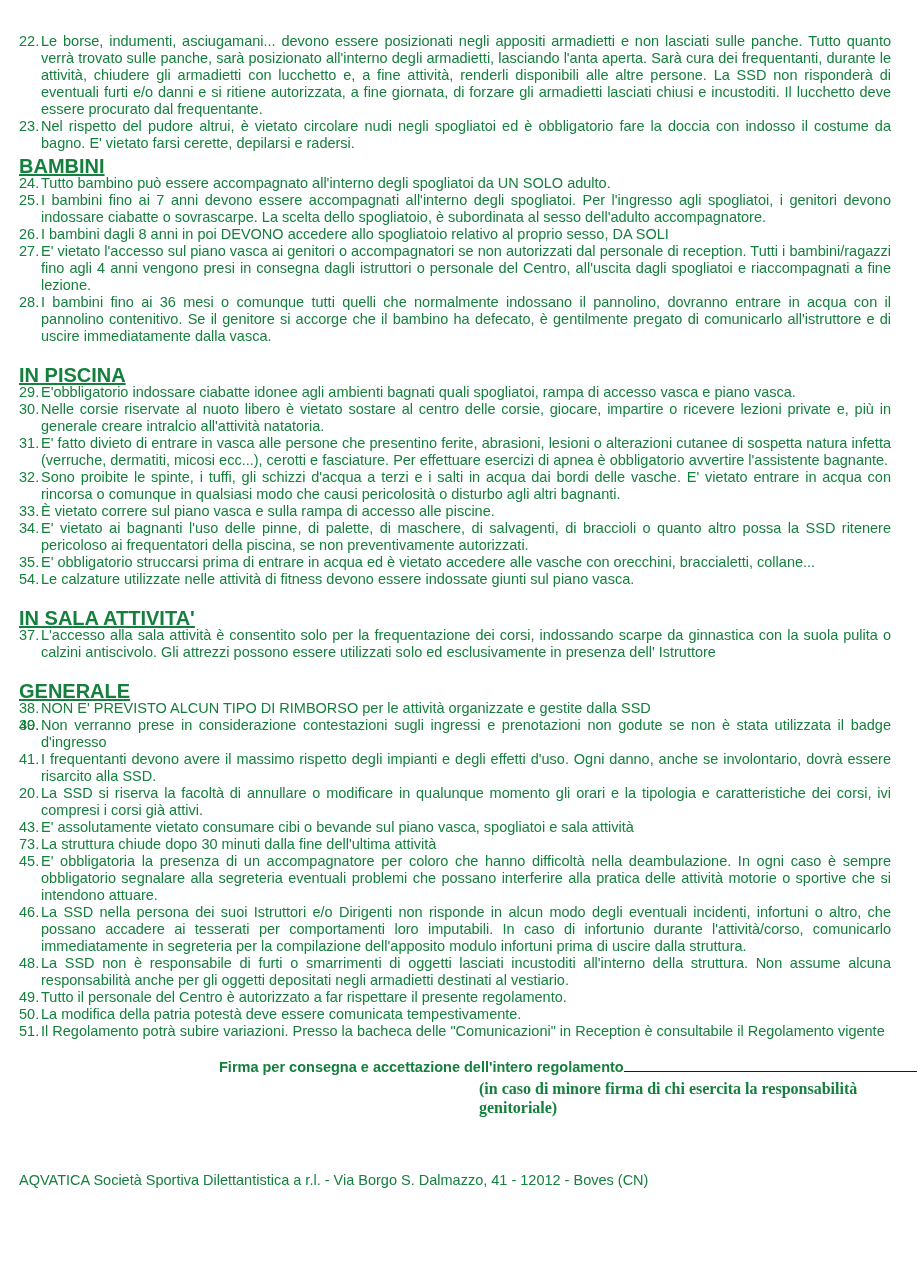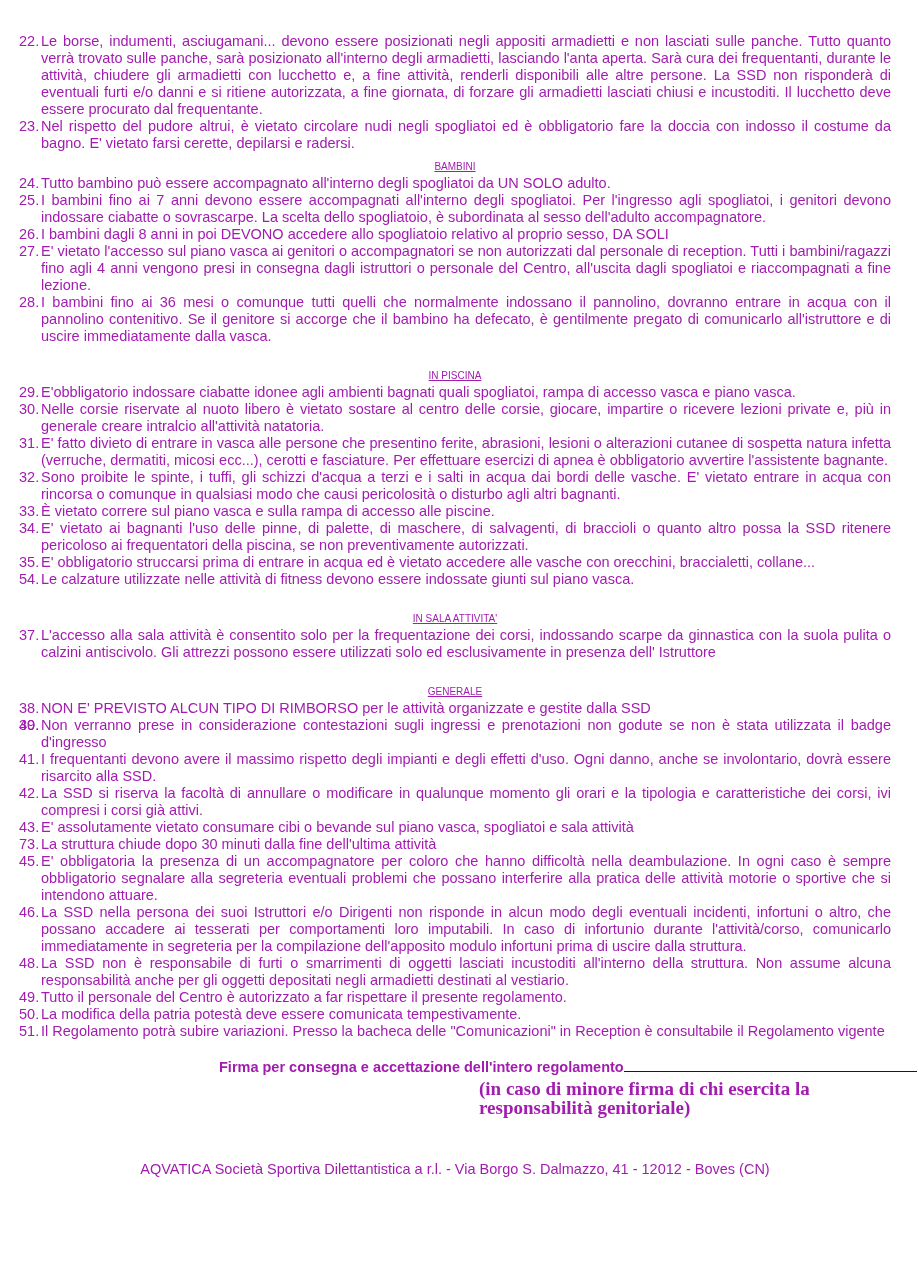--- a/index.html
+++ b/index.html
@@ -4,51 +4,50 @@
 <style>
   html, body { margin: 0; padding: 0; background: #ffffff; }
   body { width: 918px; height: 1284px; overflow: hidden; }
   .page {
     box-sizing: border-box;
     width: 910px; height: 1284px;
     padding: 33px 19px 0 19px;
     font-family: "Liberation Sans", "DejaVu Sans", sans-serif;
     font-size: 14.5px;
     line-height: 17px;
-    color: #a21caf;
+    color: #15803d;
     background: #ffffff;
   }
   .rules { width: 100%; }
   .item { position: relative; padding-left: 22px; text-align: justify; }
   .item .num { position: absolute; left: 0; top: 0; }
   .seg.u { }
   .section-header {
-    text-align: center;
-    font-weight: normal;
+    font-weight: bold;
     text-decoration: underline;
-    font-size: 10px;
+    font-size: 20px;
     margin-top: 22px;
   }
   .section-header.first { margin-top: 6px; }
   .signature-block { margin-top: 18px; font-weight: bold; }
   .signature-row { margin-left: 200px; white-space: nowrap; }
   .signature-line {
     display: inline-block;
     width: 293px;
     height: 13px;
     border-bottom: 1px solid #1b1b1b;
   }
   .signature-note {
     margin-left: 460px;
     margin-top: 3px;
     font-family: "Liberation Serif", "DejaVu Serif", serif;
-    font-size: 19px;
+    font-size: 16px;
     line-height: 19px;
   }
-  .footer { text-align: center; margin-top: 44px; }
+  .footer { text-align: left; margin-top: 55px; }
 </style>
 </head>
 <body>
 
 <div class="page">
   <div class="rules">
       <div class="item"><span class="num">22.</span><span class="seg u">Le borse, indumenti, asciugamani... devono essere posizionati negli appositi armadietti e non lasciati sulle panche.</span><span class="seg"> Tutto quanto verrà trovato sulle panche, sarà posizionato all'interno degli armadietti, lasciando l'anta aperta. Sarà cura dei frequentanti, durante le attività, chiudere gli armadietti con lucchetto e, a fine attività, renderli disponibili alle altre persone. La SSD non risponderà di eventuali furti e/o danni e si ritiene autorizzata, a fine giornata, di forzare gli armadietti lasciati chiusi e incustoditi. </span><span class="seg u">Il lucchetto deve essere procurato dal frequentante.</span></div>
       <div class="item"><span class="num">23.</span><span class="seg">Nel rispetto del pudore altrui, è vietato circolare nudi negli spogliatoi ed è obbligatorio fare la doccia con indosso il costume da bagno. E' vietato farsi cerette, depilarsi e radersi.</span></div>
       <div class="section-header first">BAMBINI</div>
       <div class="item"><span class="num">24.</span><span class="seg">Tutto bambino può essere accompagnato all'interno degli spogliatoi da </span><span class="seg u">UN SOLO</span><span class="seg"> adulto.</span></div>
@@ -65,21 +64,21 @@
       <div class="item"><span class="num">34.</span><span class="seg">E' vietato ai bagnanti l'uso delle pinne, di palette, di maschere, di salvagenti, di braccioli o quanto altro possa la SSD ritenere pericoloso ai frequentatori della piscina, se non preventivamente autorizzati.</span></div>
       <div class="item"><span class="num">35.</span><span class="seg">E' obbligatorio struccarsi prima di entrare in acqua ed è vietato accedere alle vasche con orecchini, braccialetti, collane...</span></div>
       <div class="item"><span class="num">54.</span><span class="seg">Le calzature utilizzate nelle attività di fitness devono essere indossate giunti sul piano vasca.</span></div>
       <div class="section-header">IN SALA ATTIVITA'</div>
       <div class="item"><span class="num">37.</span><span class="seg">L'accesso alla sala attività è consentito solo per la frequentazione dei corsi, indossando scarpe da ginnastica con la suola pulita o calzini antiscivolo. Gli attrezzi possono essere utilizzati solo ed esclusivamente in presenza dell' Istruttore</span></div>
       <div class="section-header">GENERALE</div>
       <div class="item"><span class="num">38.</span><span class="seg">NON E' PREVISTO ALCUN TIPO DI RIMBORSO per le attività organizzate e gestite dalla SSD</span></div>
       <div class="item"><span class="num">39.</span></div>
       <div class="item"><span class="num">40.</span><span class="seg">Non verranno prese in considerazione contestazioni sugli ingressi e prenotazioni non godute se non è stata utilizzata il badge d'ingresso</span></div>
       <div class="item"><span class="num">41.</span><span class="seg">I frequentanti devono avere il massimo rispetto degli impianti e degli effetti d'uso. Ogni danno, anche se involontario, dovrà essere risarcito alla SSD.</span></div>
-      <div class="item"><span class="num">42.</span><span class="seg">La SSD si riserva la facoltà di annullare o modificare in qualunque momento gli orari e la tipologia e caratteristiche dei corsi, ivi compresi i corsi già attivi.</span></div>
+      <div class="item"><span class="num">20.</span><span class="seg">La SSD si riserva la facoltà di annullare o modificare in qualunque momento gli orari e la tipologia e caratteristiche dei corsi, ivi compresi i corsi già attivi.</span></div>
       <div class="item"><span class="num">43.</span><span class="seg">E' assolutamente vietato consumare cibi o bevande sul piano vasca, spogliatoi e sala attività</span></div>
       <div class="item"><span class="num">73.</span><span class="seg">La struttura chiude dopo 30 minuti dalla fine dell'ultima attività</span></div>
       <div class="item"><span class="num">45.</span><span class="seg">E' obbligatoria la presenza di un accompagnatore per coloro che hanno difficoltà nella deambulazione. In ogni caso è sempre obbligatorio segnalare alla segreteria eventuali problemi che possano interferire alla pratica delle attività motorie o sportive che si intendono attuare.</span></div>
       <div class="item"><span class="num">46.</span><span class="seg">La SSD nella persona dei suoi Istruttori e/o Dirigenti non risponde in alcun modo degli eventuali incidenti, infortuni o altro, che possano accadere ai tesserati per comportamenti loro imputabili. In caso di infortunio durante l'attività/corso, comunicarlo immediatamente in segreteria per la compilazione dell'apposito modulo infortuni prima di uscire dalla struttura.</span></div>
       <div class="item"><span class="num">48.</span><span class="seg">La SSD non è responsabile di furti o smarrimenti di oggetti lasciati incustoditi all'interno della struttura. Non assume alcuna responsabilità anche per gli oggetti depositati negli armadietti destinati al vestiario.</span></div>
       <div class="item"><span class="num">49.</span><span class="seg">Tutto il personale del Centro è autorizzato a far rispettare il presente regolamento.</span></div>
       <div class="item"><span class="num">50.</span><span class="seg">La modifica della patria potestà deve essere comunicata tempestivamente.</span></div>
       <div class="item"><span class="num">51.</span><span class="seg">Il Regolamento potrà subire variazioni. Presso la bacheca delle "Comunicazioni" in Reception è consultabile il Regolamento vigente</span></div>
     </div>
 

